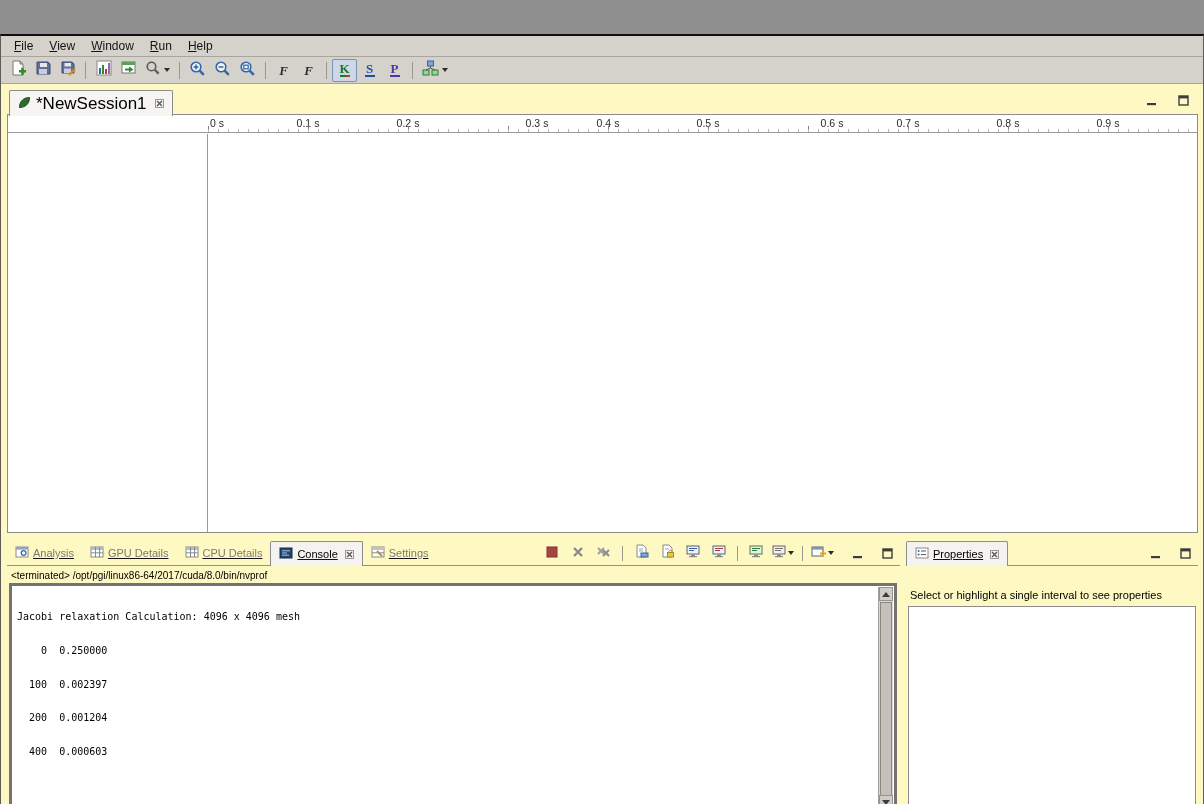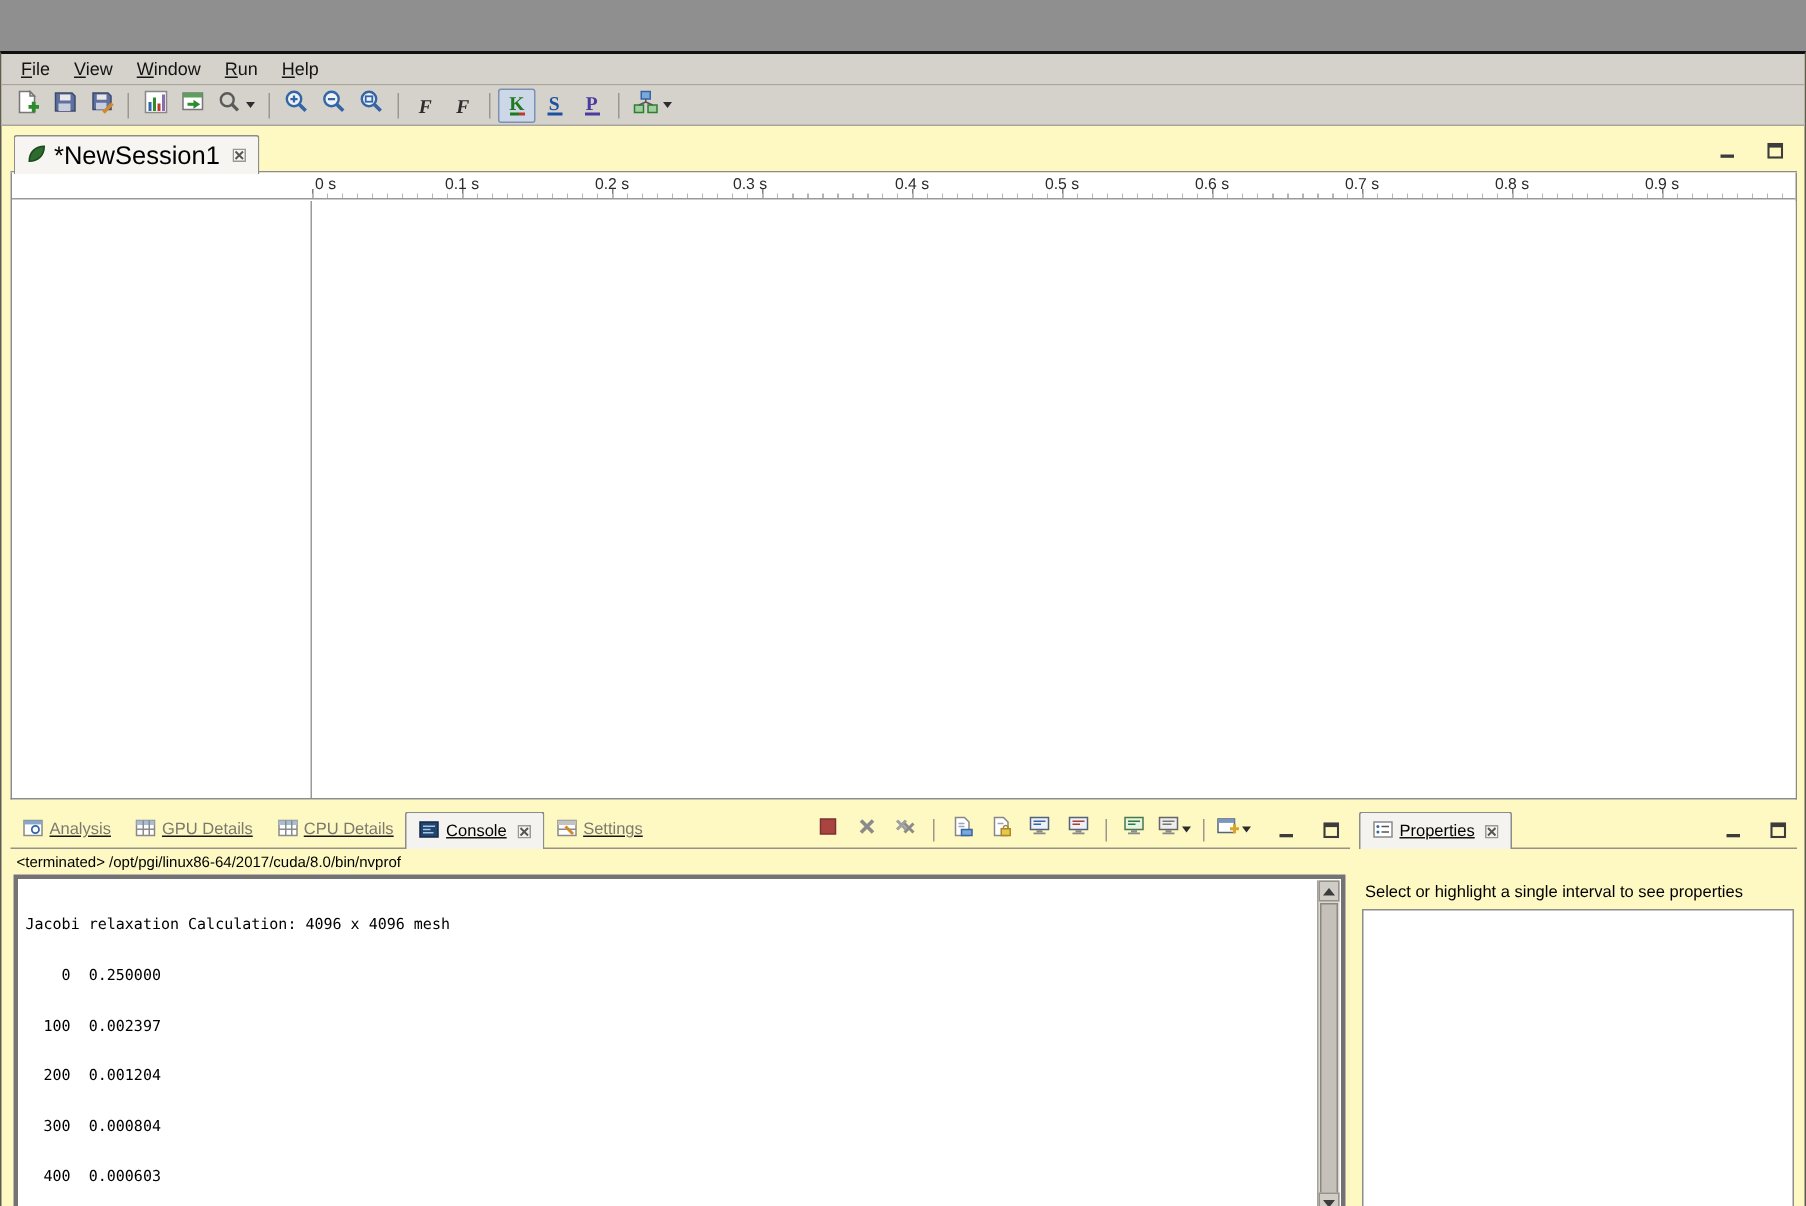--- a/index.html
+++ b/index.html
@@ -222,24 +222,24 @@
               <rect x="1" y="1" width="9" height="2.4" fill="#3c3c3c"></rect>
             </svg>
           </span>
       </div>
     </div>
     <div class="editor-content">
       <div class="ruler">
         <span class="rlabel rl0" style="left:202px">0 s</span>
         <span class="rlabel" style="left:300px">0.1 s</span>
         <span class="rlabel" style="left:400px">0.2 s</span>
-        <span class="rlabel" style="left:492px">0.3 s</span>
+        <span class="rlabel" style="left:529px">0.3 s</span>
         <span class="rlabel" style="left:600px">0.4 s</span>
         <span class="rlabel" style="left:700px">0.5 s</span>
-        <span class="rlabel" style="left:800px">0.6 s</span>
+        <span class="rlabel" style="left:824px">0.6 s</span>
         <span class="rlabel" style="left:900px">0.7 s</span>
         <span class="rlabel" style="left:1000px">0.8 s</span>
         <span class="rlabel" style="left:1100px">0.9 s</span>
         <span class="rtick" style="left:200px"></span>
           <span class="rtick" style="left:300px"></span>
           <span class="rtick" style="left:400px"></span>
           <span class="rtick" style="left:500px"></span>
           <span class="rtick" style="left:600px"></span>
           <span class="rtick" style="left:700px"></span>
           <span class="rtick" style="left:800px"></span>
@@ -406,21 +406,20 @@
     </div>
 
     <div class="status-line">&lt;terminated&gt; /opt/pgi/linux86-64/2017/cuda/8.0/bin/nvprof</div>
 
     <div class="console-box">
       <div class="console-text">
         <div class="cline">Jacobi relaxation Calculation: 4096 x 4096 mesh</div>
         <div class="cline">    0  0.250000</div>
         <div class="cline">  100  0.002397</div>
         <div class="cline">  200  0.001204</div>
-        <div class="cline">  300  0.000804</div>
         <div class="cline">  400  0.000603</div>
         
         
         
         
         
         
       </div>
       <div class="vscroll">
         <div class="varrow up">

